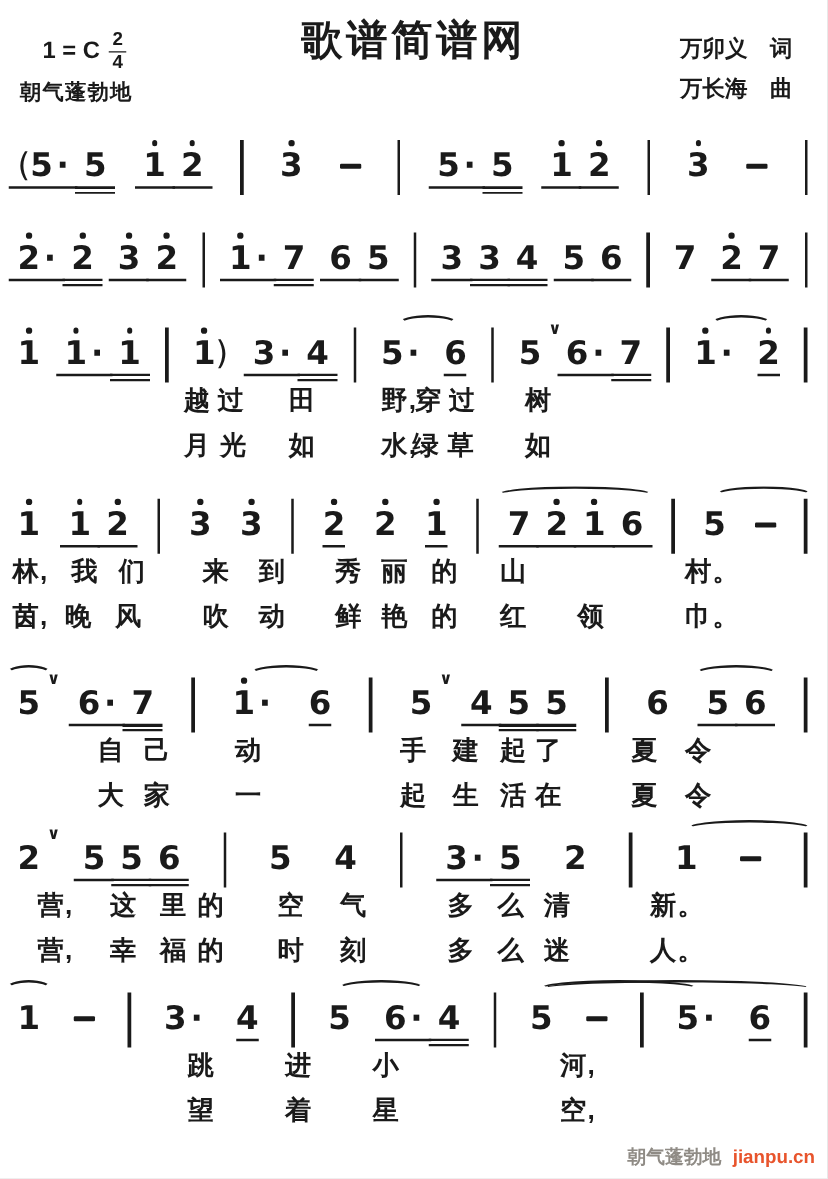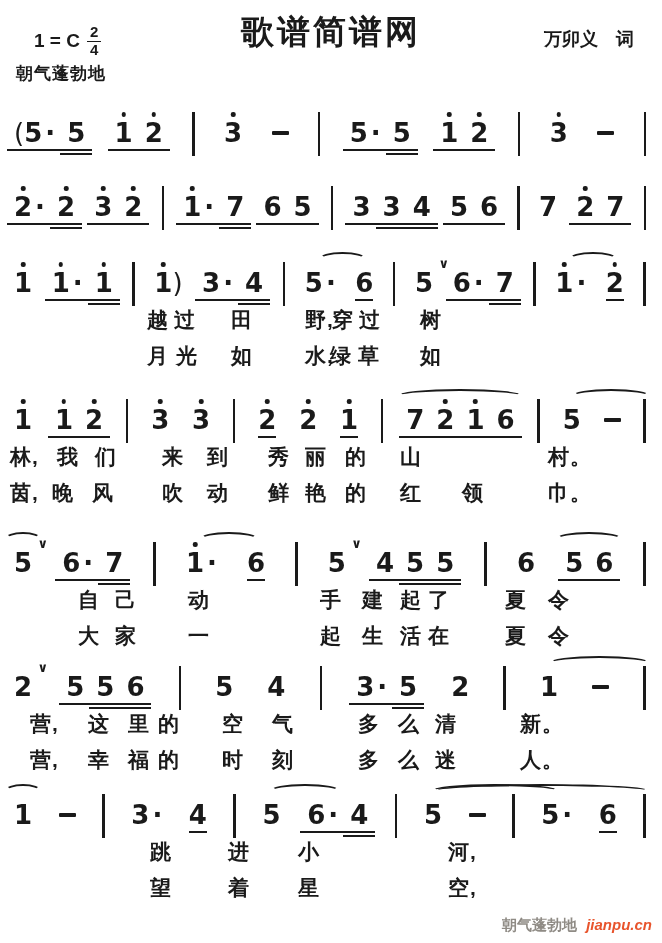--- a/index.html
+++ b/index.html
@@ -50,38 +50,39 @@
   .slur{position:absolute;top:-2px;height:14px;border:2.4px solid transparent;
         border-top-color:#1a1a1a;border-radius:50%;box-sizing:border-box;pointer-events:none;}
 
   
   .lyric-row{position:relative;height:36px;}
   .syl{position:absolute;top:4px;font-size:21px;font-weight:700;white-space:nowrap;letter-spacing:1px;}
 
   
   .watermark{position:absolute;right:10px;bottom:8px;font-size:15px;font-weight:700;}
   .wm-site{color:#8f8b85;}
-  .wm-domain{color:#e8542c;margin-left:5px;font-style:italic;}
+  .wm-domain{color:#e8542c;margin-left:5px;}
 </style>
 </head>
 <body>
 
 <div class="sheet">
   <div class="header">
     <div class="keytime">
       <span>1 = C</span>
       <span class="frac">
         <span class="frac-top">2</span>
         <span>4</span>
       </span>
     </div>
     <h1 class="title">歌谱简谱网</h1>
     <div class="tempo">朝气蓬勃地</div>
     <div class="credits">
       <div>万卯义　词</div>
+      <div>万长海　曲</div>
     </div>
   </div>
 
   <div id="score">
       <div class="line-block">
         <div class="note-line">
           <div class="grp">
             <span class="tok u1"><span class="pre">(</span><span class="num">5</span><span class="aug">·</span></span>
             <span class="tok u2"><span class="num">5</span></span>
           </div>

